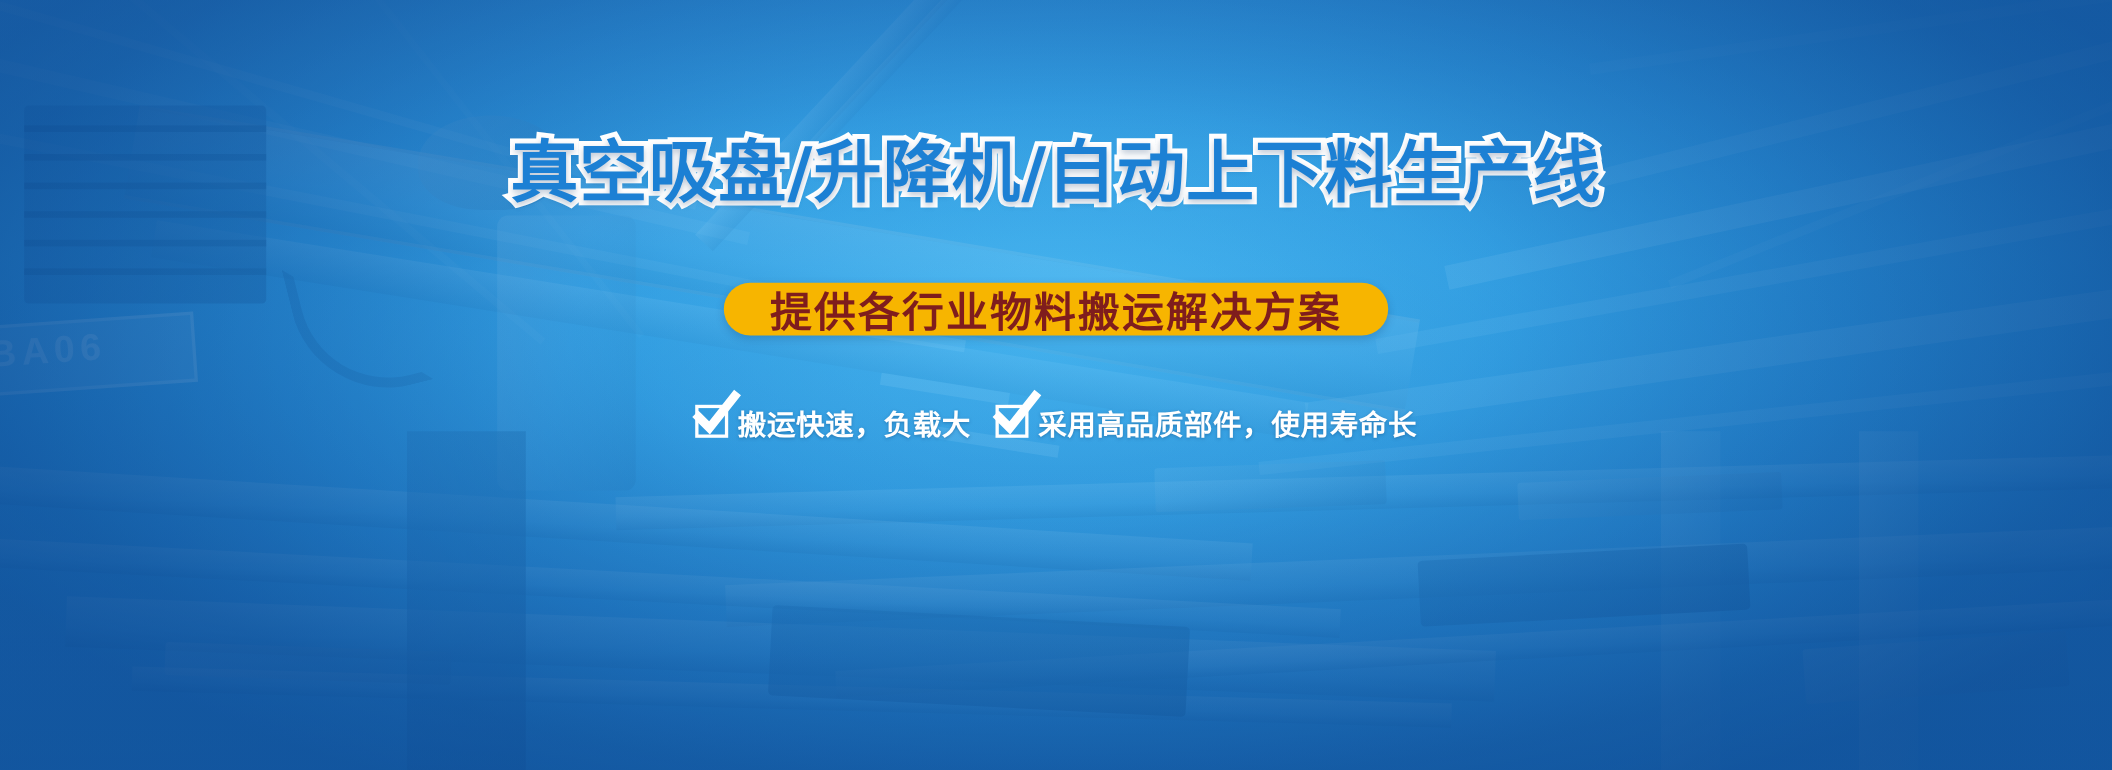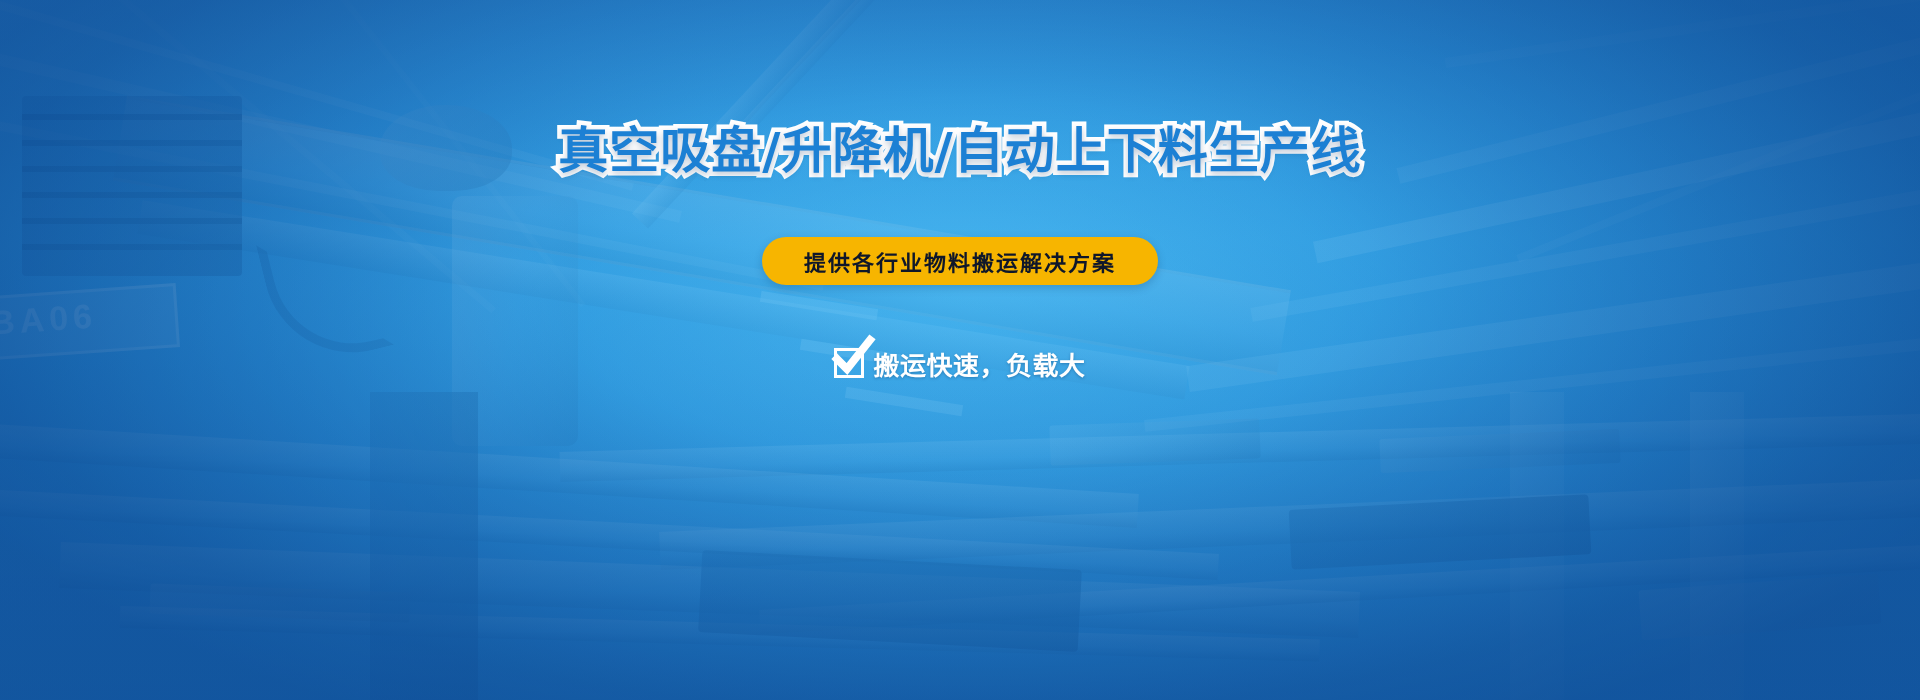--- a/index.html
+++ b/index.html
@@ -142,42 +142,42 @@
   .bg-vignette{
     position:absolute;inset:0;
     background:radial-gradient(ellipse 52% 62% at 50% 40%, rgba(90,200,250,.30) 0%, rgba(60,170,235,.10) 42%, rgba(13,72,143,.42) 100%);
   }
 
   
   .content{position:absolute;inset:0;display:flex;flex-direction:column;align-items:center;}
 
   .headline{
     margin-top:126px;
-    font-size:50px;
+    font-size:62px;
     font-weight:bold;
     letter-spacing:1px;
     line-height:1;
     color:#1c80d4;
     -webkit-text-stroke:9px #ffffff;
     paint-order:stroke fill;
     text-stroke:9px #ffffff;
     white-space:nowrap;
     font-family:"DejaVu Sans","Liberation Sans",sans-serif;
     text-shadow:0 3px 6px rgba(8,48,96,.28);
   }
 
   .subtitle-pill{
     margin-top:27px;
     height:48px;
     padding:0 42px;
     display:flex;align-items:center;justify-content:center;
     background:#f7b500;
     border-radius:30px;
-    color:#0f172a;
-    font-size:22px;
+    color:#7f1d1d;
+    font-size:38px;
     font-weight:bold;
     letter-spacing:2px;
     white-space:nowrap;
     font-family:"DejaVu Sans","Liberation Sans",sans-serif;
     box-shadow:0 3px 8px rgba(9,46,92,.22);
   }
 
   .features{
     margin-top:60px;
     display:flex;align-items:center;
@@ -287,17 +287,25 @@
 
       <div class="feature">
         <span class="check-icon">
           <svg viewBox="0 0 42 42" aria-hidden="true">
             <path d="M5 20 L15 30 L38 1" fill="none" stroke="#ffffff" stroke-width="8" stroke-linecap="square" stroke-linejoin="miter"></path>
           </svg>
         </span>
         <span class="feature-text">搬运快速，负载大</span>
       </div>
 
+      <div class="feature">
+        <span class="check-icon">
+          <svg viewBox="0 0 42 42" aria-hidden="true">
+            <path d="M5 20 L15 30 L38 1" fill="none" stroke="#ffffff" stroke-width="8" stroke-linecap="square" stroke-linejoin="miter"></path>
+          </svg>
+        </span>
+        <span class="feature-text">采用高品质部件，使用寿命长</span>
+      </div>
 
 
     </div>
   </div>
 </div>
 
 </body></html>

